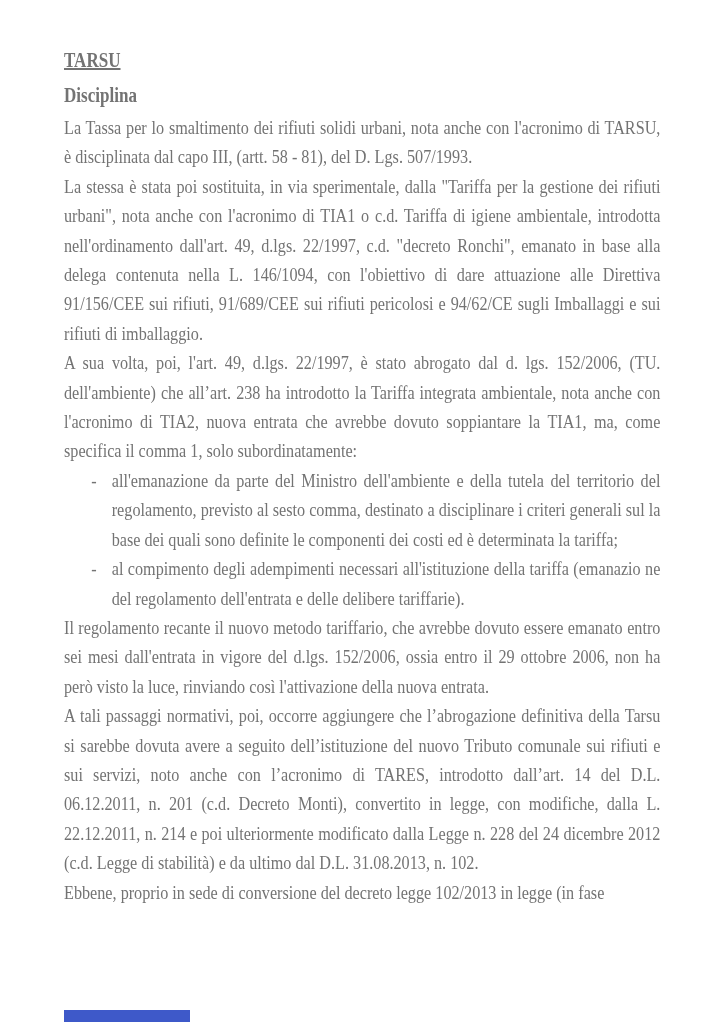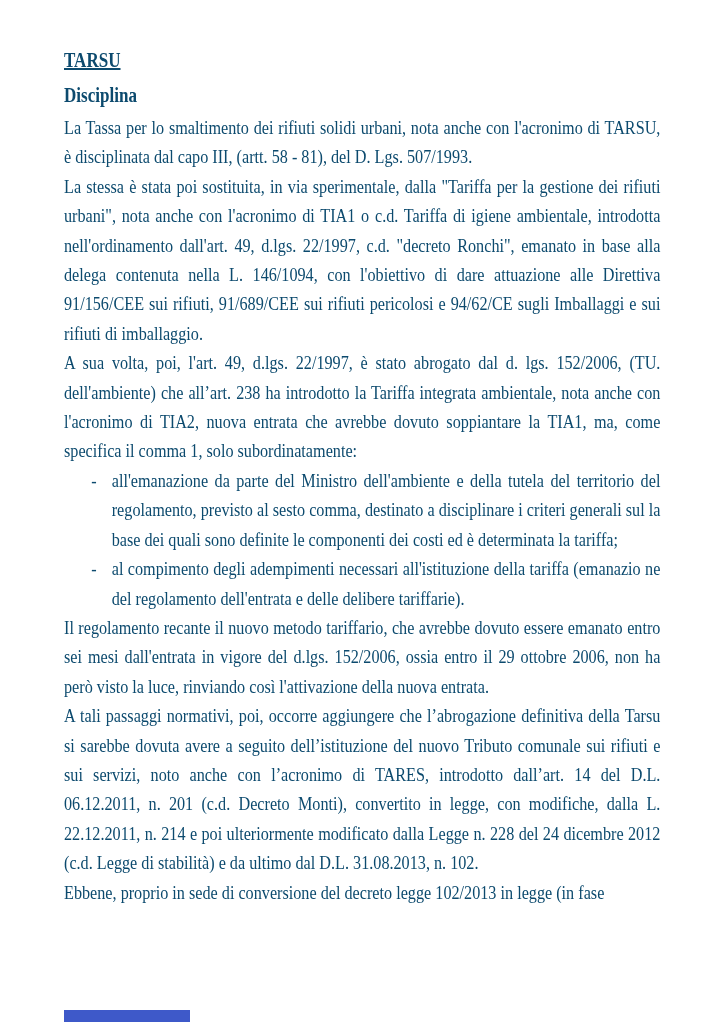--- a/index.html
+++ b/index.html
@@ -7,21 +7,21 @@
     padding: 0;
     background: #ffffff;
   }
   .page {
     position: relative;
     width: 725px;
     height: 1024px;
     background: #ffffff;
     overflow: hidden;
     font-family: "Liberation Serif", "DejaVu Serif", serif;
-    color: #0c4a6e;
+    color: #737373;
   }
   
   .text-column {
     position: absolute;
     left: 64px;
     top: 44px;
     width: 700px;
     transform: scaleX(0.852);
     transform-origin: top left;
   }

